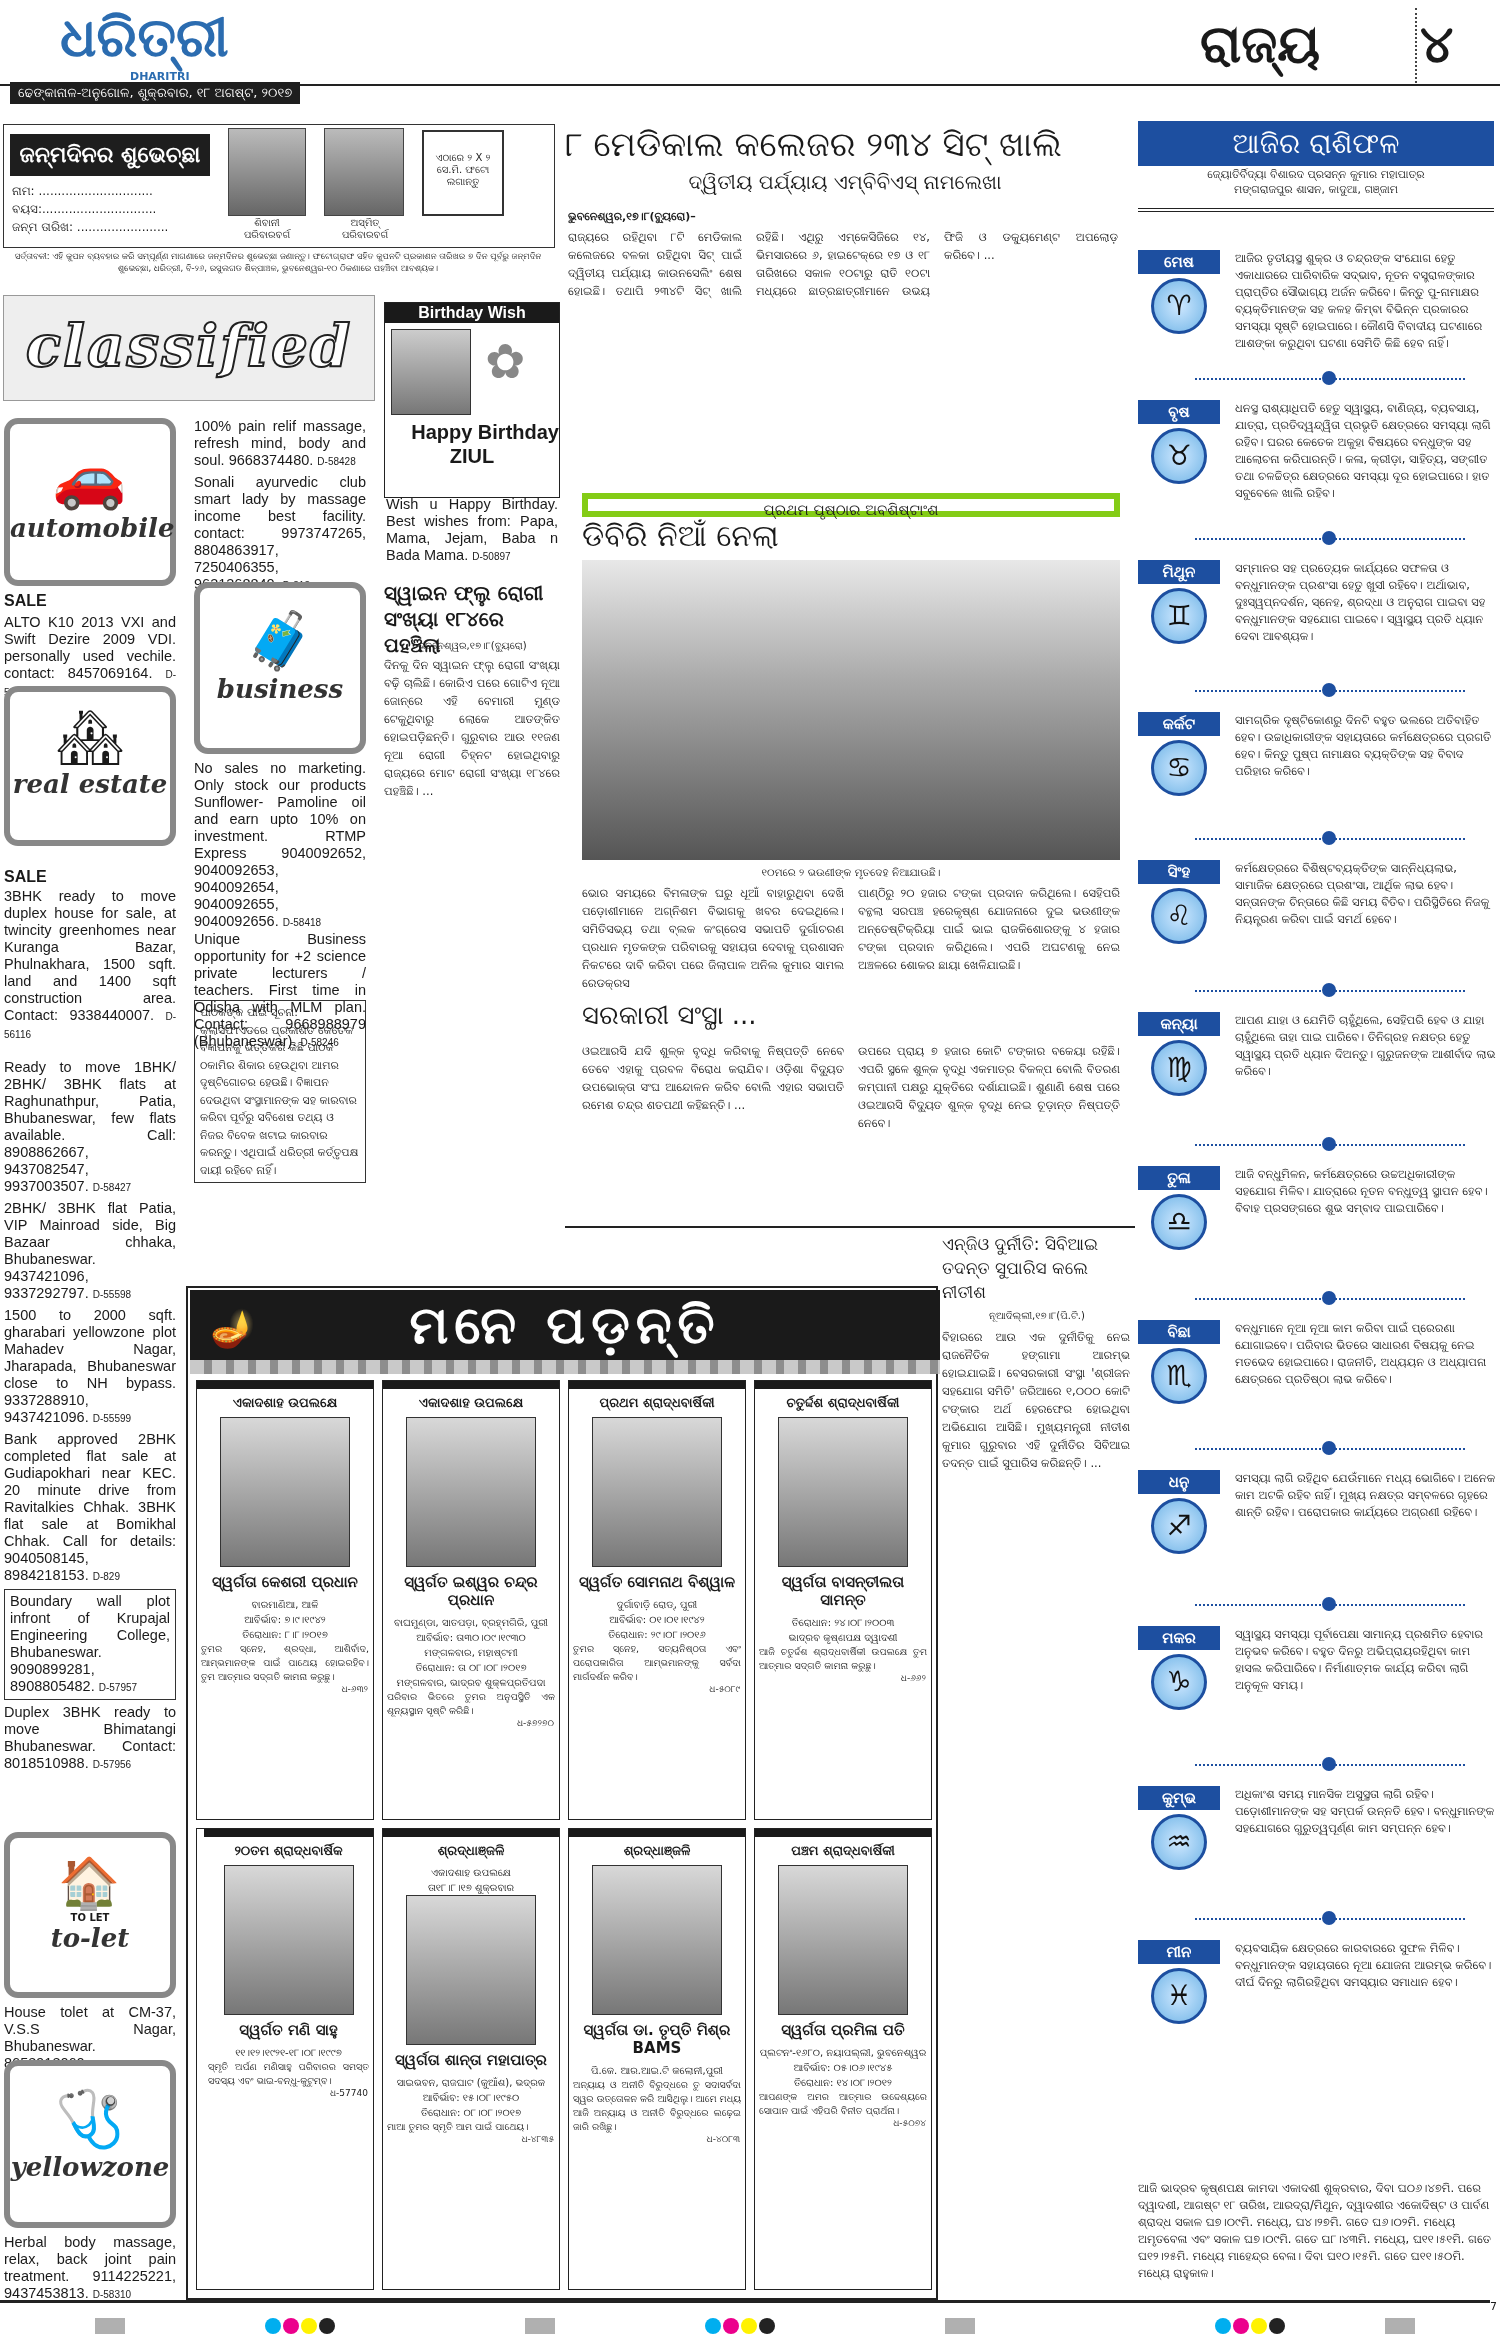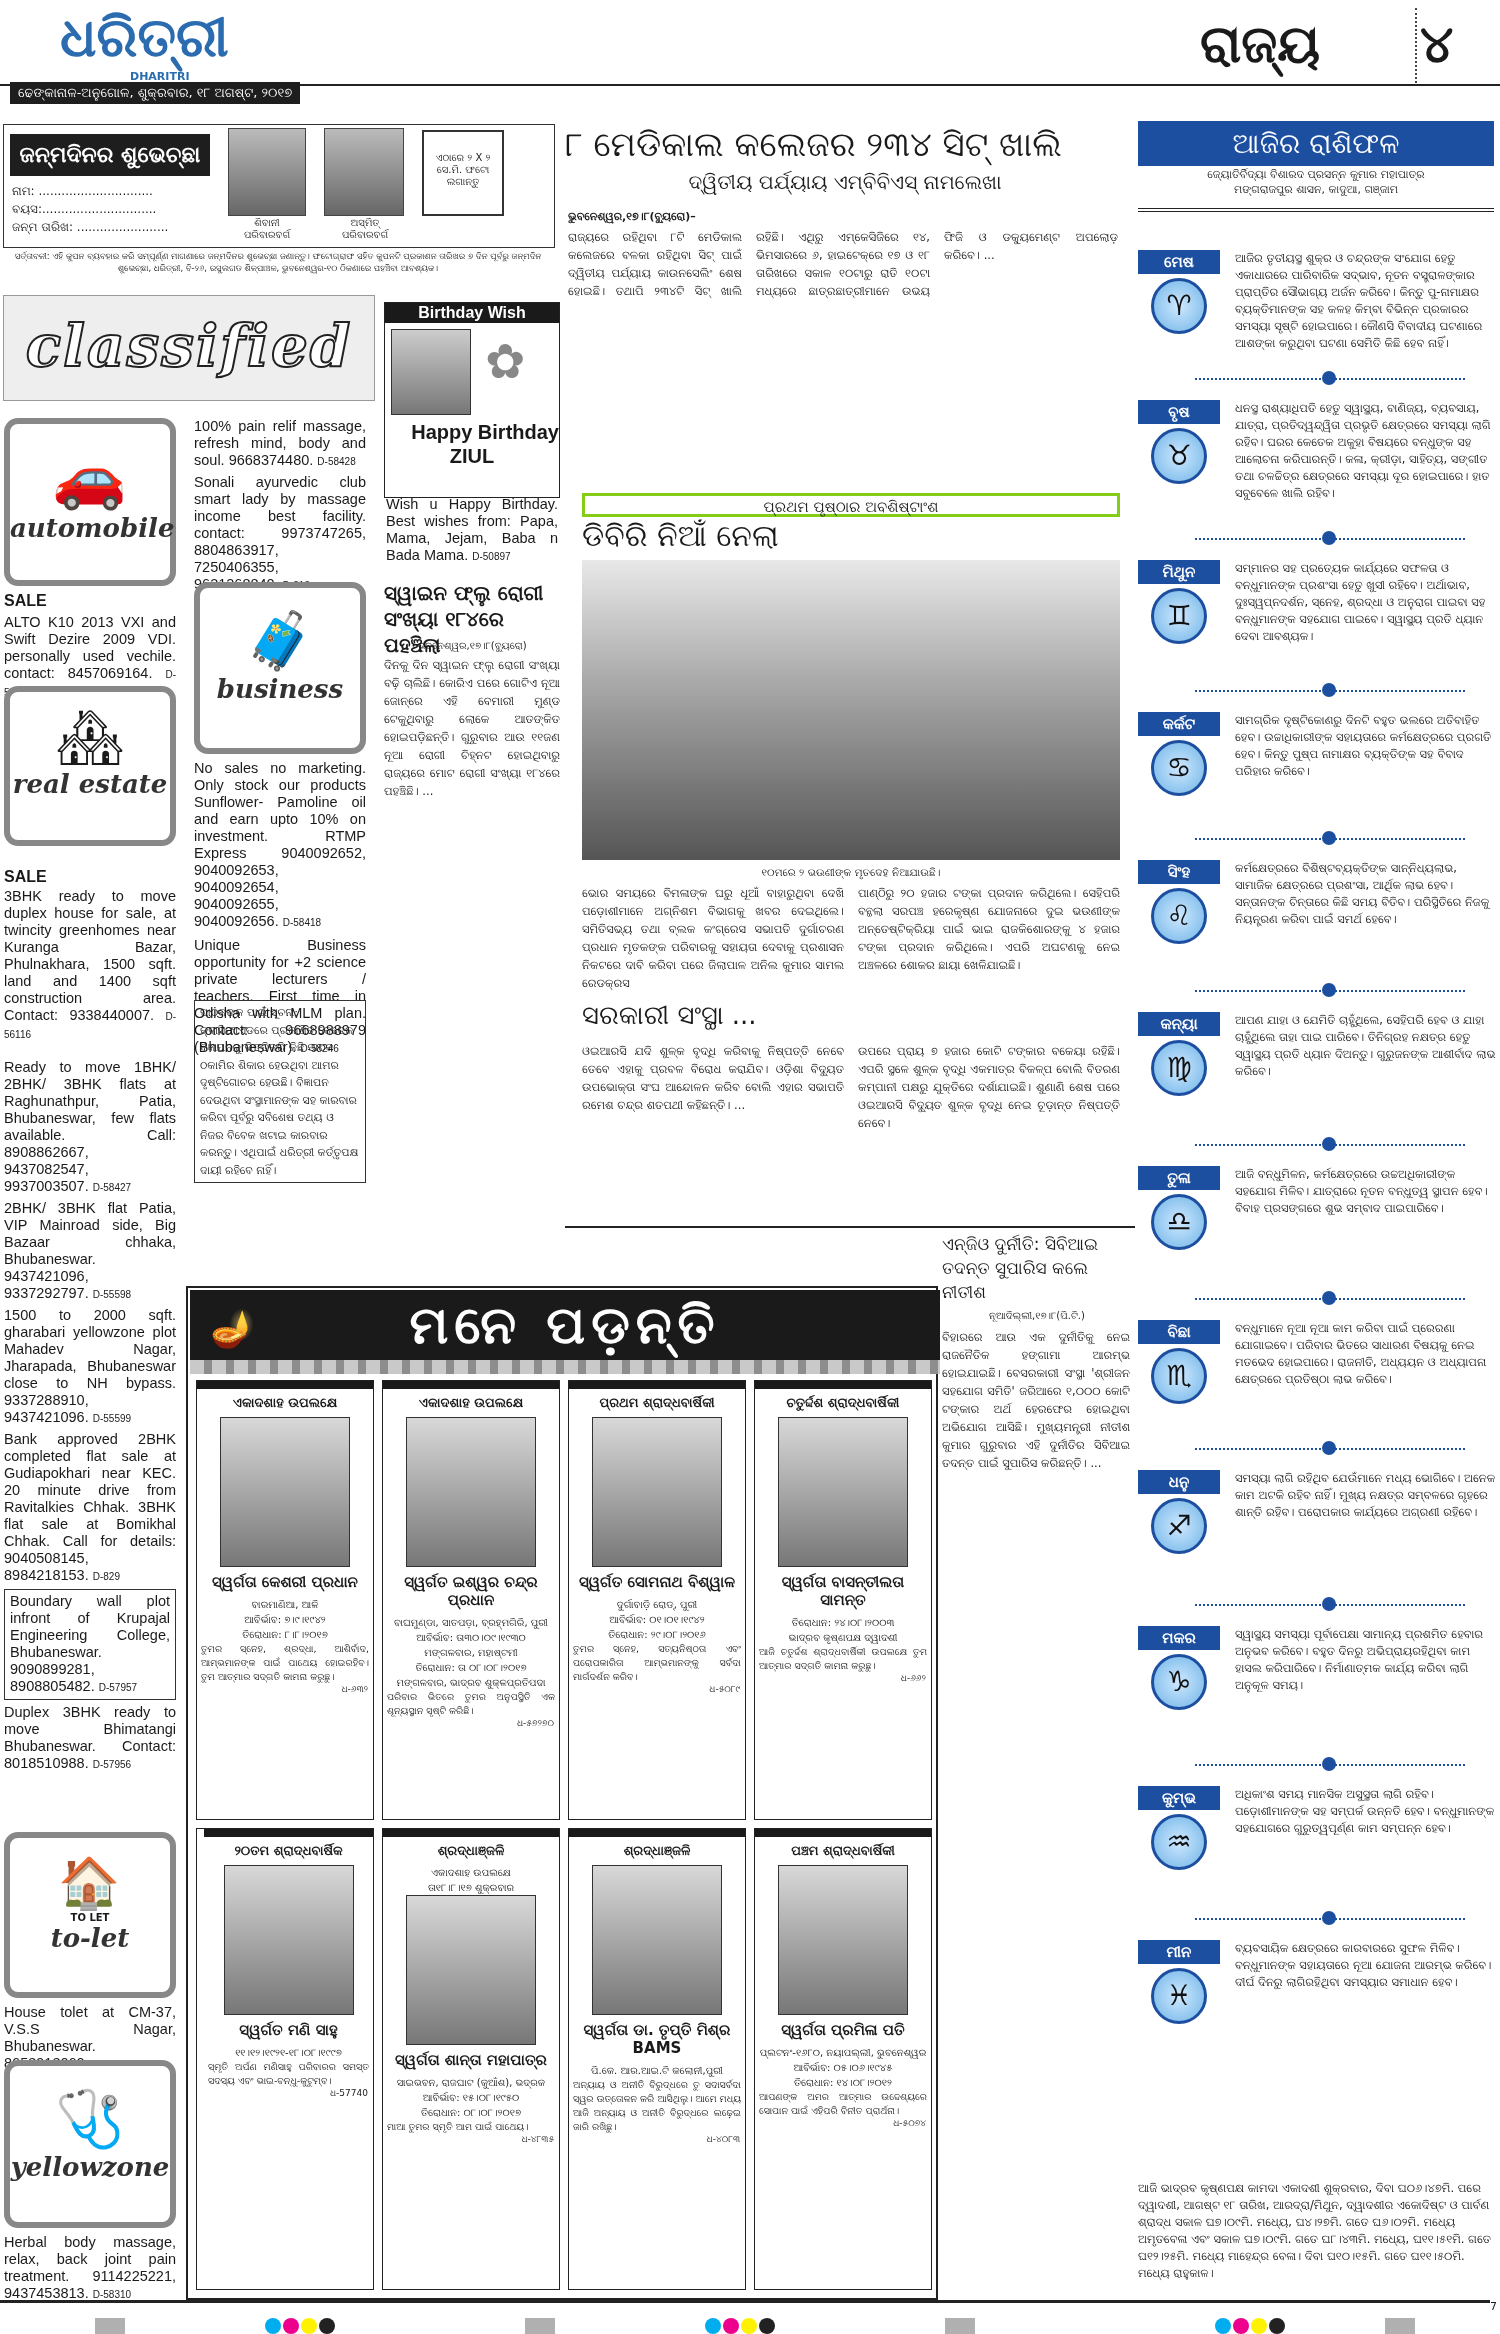--- a/index.html
+++ b/index.html
@@ -110,21 +110,21 @@
 
 <div class="abs" style="left:194px;top:418px;width:172px">
   <div class="adtxt" style="margin-bottom:4px"><span>100% pain relif massage, refresh mind, body and soul. 9668374480.</span> <span class="code">D-58428</span></div>
   <div class="adtxt"><span>Sonali ayurvedic club smart lady by massage income best facility. contact: 9973747265, 8804863917, 7250406355, 9631368840.</span> <span class="code">D-813</span></div>
 </div>
 <div class="abs catbox" style="left:194px;top:582px;width:172px;height:172px">
   <div style="font-size:56px;margin-top:20px">🧳</div>
   <div class="catlabel">business</div>
 </div>
 <div class="abs" style="left:194px;top:760px;width:172px">
-  <div class="adtxt" style="margin-bottom:6px"><span>No sales no marketing. Only stock our products Sunflower- Pamoline oil and earn upto 10% on investment. RTMP Express 9040092652, 9040092653, 9040092654, 9040092655, 9040092656.</span> <span class="code">D-58418</span></div>
+  <div class="adtxt" style=""><span>No sales no marketing. Only stock our products Sunflower- Pamoline oil and earn upto 10% on investment. RTMP Express 9040092652, 9040092653, 9040092654, 9040092655, 9040092656.</span> <span class="code">D-58418</span></div>
   <div class="adtxt"><span>Unique Business opportunity for +2 science private lecturers / teachers. First time in Odisha with MLM plan. Contact: 9668988979 (Bhubaneswar).</span> <span class="code">D-58246</span></div>
 </div>
 <div class="abs boxed" style="left:194px;top:1000px;width:172px;font-size:11px;line-height:17.5px">ପାଠକଙ୍କ ପାଇଁ ସୂଚନା: କ୍ଲାସିଫାଏଡରେ ପ୍ରକାଶିତ କେତେକ ବିଜ୍ଞାପନକୁ ଭିତ୍ତିକରି କିଛି ପାଠକ ଠକାମିର ଶିକାର ହେଉଥିବା ଆମର ଦୃଷ୍ଟିଗୋଚର ହେଉଛି। ବିଜ୍ଞାପନ ଦେଉଥିବା ସଂସ୍ଥାମାନଙ୍କ ସହ କାରବାର କରିବା ପୂର୍ବରୁ ସବିଶେଷ ତଥ୍ୟ ଓ ନିଜର ବିବେକ ଖଟାଇ କାରବାର କରନ୍ତୁ। ଏଥିପାଇଁ ଧରିତ୍ରୀ କର୍ତ୍ତୃପକ୍ଷ ଦାୟୀ ରହିବେ ନାହିଁ।</div>
 
 <div class="abs" style="left:384px;top:302px;width:176px;height:196px;border:1.5px solid #222">
   <div style="background:#1a1a1a;color:#fff;font-family:'Liberation Sans',sans-serif;font-weight:bold;font-size:16px;text-align:center;height:20px;line-height:20px">Birthday Wish</div>
   <div style="position:absolute;left:6px;top:26px;width:80px;height:86px;background:linear-gradient(#ccc,#777);border:1px solid #333"></div>
   <div style="position:absolute;left:100px;top:30px;font-size:48px;color:#888">✿</div>
   <div style="position:absolute;top:118px;width:100%;text-align:right;font-family:'Liberation Sans',sans-serif;font-weight:bold;font-size:20px">Happy Birthday</div>
   <div style="position:absolute;top:142px;width:100%;text-align:center;font-family:'Liberation Sans',sans-serif;font-weight:bold;font-size:20px">ZIUL</div>
@@ -133,21 +133,21 @@
 
 <div class="abs" style="left:384px;top:580px;width:176px;font-size:20px;font-weight:bold;line-height:26px">ସ୍ୱାଇନ ଫ୍ଲୁ ରୋଗୀ ସଂଖ୍ୟା ୧୮୪ରେ ପହଞ୍ଚିଲା</div>
 <div class="abs" style="left:384px;top:640px;width:176px;font-size:10px;text-align:center">ଭୁବନେଶ୍ୱର,୧୭।୮(ବ୍ୟୁରୋ)</div>
 <div class="abs body-col" style="left:384px;top:656px;width:176px">ଦିନକୁ ଦିନ ସ୍ୱାଇନ ଫ୍ଲୁ ରୋଗୀ ସଂଖ୍ୟା ବଢ଼ି ଚାଲିଛି। କୋରିଏ ପରେ ଗୋଟିଏ ନୂଆ ଜୋନ୍ରେ ଏହି ବେମାରୀ ମୁଣ୍ଡ ଟେକୁଥିବାରୁ ଲୋକେ ଆତଙ୍କିତ ହୋଇପଡ଼ିଛନ୍ତି। ଗୁରୁବାର ଆଉ ୧୧ଜଣ ନୂଆ ରୋଗୀ ଚିହ୍ନଟ ହୋଇଥିବାରୁ ରାଜ୍ୟରେ ମୋଟ ରୋଗୀ ସଂଖ୍ୟା ୧୮୪ରେ ପହଞ୍ଚିଛି। ...</div>
 
 <div class="abs headline" style="left:565px;top:124px;width:560px;font-size:34px">୮ ମେଡିକାଲ କଲେଜର ୨୩୪ ସିଟ୍ ଖାଲି</div>
 <div class="abs sub" style="left:565px;top:170px;width:560px;font-size:20px">ଦ୍ୱିତୀୟ ପର୍ଯ୍ୟାୟ ଏମ୍ବିବିଏସ୍ ନାମଲେଖା</div>
 <div class="abs" style="left:568px;top:210px;font-size:11px;font-weight:bold">ଭୁବନେଶ୍ୱର,୧୭।୮(ବ୍ୟୁରୋ)–</div>
 <div class="abs body-col" style="left:568px;top:228px;width:550px;column-count:3;column-gap:14px;height:262px;overflow:hidden">ରାଜ୍ୟରେ ରହିଥିବା ୮ଟି ମେଡିକାଲ କଲେଜରେ ବଳକା ରହିଥିବା ସିଟ୍ ପାଇଁ ଦ୍ୱିତୀୟ ପର୍ଯ୍ୟାୟ କାଉନସେଲିଂ ଶେଷ ହୋଇଛି। ତଥାପି ୨୩୪ଟି ସିଟ୍ ଖାଲି ରହିଛି। ଏଥିରୁ ଏମ୍କେସିଜିରେ ୧୪, ଭିମସାରରେ ୬, ହାଇଟେକ୍ରେ ୧୭ ଓ ୧୮ ତାରିଖରେ ସକାଳ ୧୦ଟାରୁ ରାତି ୧୦ଟା ମଧ୍ୟରେ ଛାତ୍ରଛାତ୍ରୀମାନେ ଉଭୟ ଫିଜି ଓ ଡକ୍ୟୁମେଣ୍ଟ ଅପଲୋଡ଼ କରିବେ। ...</div>
 
-<div class="abs" style="left:582px;top:493px;width:538px;height:24px;border:3px solid #84cc16;font-size:15px;text-align:center;line-height:22px">ପ୍ରଥମ ପୃଷ୍ଠାର ଅବଶିଷ୍ଟାଂଶ</div>
+<div class="abs" style="left:582px;top:493px;width:538px;height:24px;border:6px solid #84cc16;font-size:15px;text-align:center;line-height:22px">ପ୍ରଥମ ପୃଷ୍ଠାର ଅବଶିଷ୍ଟାଂଶ</div>
 <div class="abs" style="left:582px;top:518px;font-size:30px">ଡିବିରି ନିଆଁ ନେଲା</div>
 <div class="abs" style="left:582px;top:560px;width:538px;height:300px;background:linear-gradient(180deg,#e8e8e8 0%,#aaa 40%,#555 100%)"></div>
 <div class="abs" style="left:582px;top:866px;width:538px;font-size:10.5px;text-align:center">୧୦ମରେ ୨ ଭଉଣୀଙ୍କ ମୃତଦେହ ନିଆଯାଉଛି।</div>
 <div class="abs body-col" style="left:582px;top:884px;width:262px;height:106px;overflow:hidden">ଭୋର ସମୟରେ ବିମଳାଙ୍କ ଘରୁ ଧୂଆଁ ବାହାରୁଥିବା ଦେଖି ପଡ଼ୋଶୀମାନେ ଅଗ୍ନିଶମ ବିଭାଗକୁ ଖବର ଦେଇଥିଲେ। ସମିତିସଭ୍ୟ ତଥା ବ୍ଲକ କଂଗ୍ରେସ ସଭାପତି ଦୁର୍ଗାଚରଣ ପ୍ରଧାନ ମୃତକଙ୍କ ପରିବାରକୁ ସହାୟତା ଦେବାକୁ ପ୍ରଶାସନ ନିକଟରେ ଦାବି କରିବା ପରେ ଜିଲାପାଳ ଅନିଲ କୁମାର ସାମଲ ରେଡକ୍ରସ</div>
 <div class="abs body-col" style="left:858px;top:884px;width:262px">ପାଣ୍ଠିରୁ ୨୦ ହଜାର ଟଙ୍କା ପ୍ରଦାନ କରିଥିଲେ। ସେହିପରି ବନ୍ଥଲା ସରପଞ୍ଚ ହରେକୃଷ୍ଣ ଯୋଜନାରେ ଦୁଇ ଭଉଣୀଙ୍କ ଅନ୍ତେଷ୍ଟିକ୍ରିୟା ପାଇଁ ଭାଇ ରାଜକିଶୋରଙ୍କୁ ୪ ହଜାର ଟଙ୍କା ପ୍ରଦାନ କରିଥିଲେ। ଏପରି ଅଘଟଣକୁ ନେଇ ଅଞ୍ଚଳରେ ଶୋକର ଛାୟା ଖେଳିଯାଇଛି।</div>
 
 <div class="abs" style="left:582px;top:1000px;font-size:26px">ସରକାରୀ ସଂସ୍ଥା ...</div>
 <div class="abs body-col" style="left:582px;top:1042px;width:262px;height:160px;overflow:hidden">ଓଇଆରସି ଯଦି ଶୁଳ୍କ ବୃଦ୍ଧି କରିବାକୁ ନିଷ୍ପତ୍ତି ନେବେ ତେବେ ଏହାକୁ ପ୍ରବଳ ବିରୋଧ କରାଯିବ। ଓଡ଼ିଶା ବିଦ୍ୟୁତ ଉପଭୋକ୍ତା ସଂଘ ଆନ୍ଦୋଳନ କରିବ ବୋଲି ଏହାର ସଭାପତି ରମେଶ ଚନ୍ଦ୍ର ଶତପଥୀ କହିଛନ୍ତି। ...</div>
 <div class="abs body-col" style="left:858px;top:1042px;width:262px">ଉପରେ ପ୍ରାୟ ୭ ହଜାର କୋଟି ଟଙ୍କାର ବକେୟା ରହିଛି। ଏପରି ସ୍ଥଳେ ଶୁଳ୍କ ବୃଦ୍ଧି ଏକମାତ୍ର ବିକଳ୍ପ ବୋଲି ବିତରଣ କମ୍ପାନୀ ପକ୍ଷରୁ ଯୁକ୍ତିରେ ଦର୍ଶାଯାଇଛି। ଶୁଣାଣି ଶେଷ ପରେ ଓଇଆରସି ବିଦ୍ୟୁତ ଶୁଳ୍କ ବୃଦ୍ଧି ନେଇ ଚୂଡ଼ାନ୍ତ ନିଷ୍ପତ୍ତି ନେବେ।</div>
 <div class="abs" style="left:565px;top:1226px;width:570px;border-top:2px solid #222"></div>

